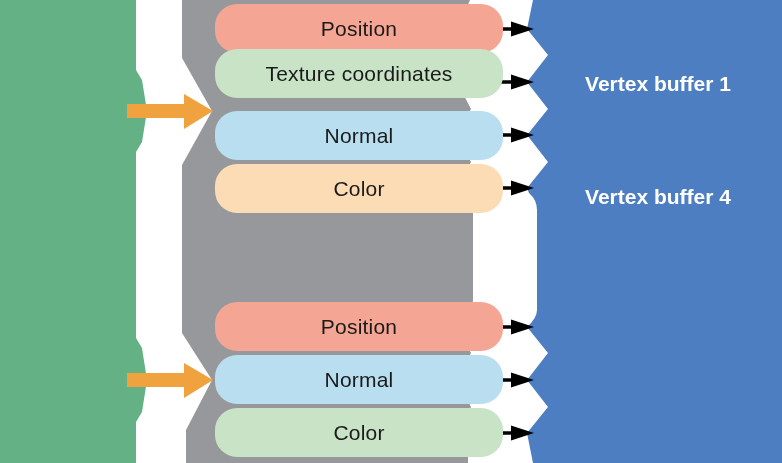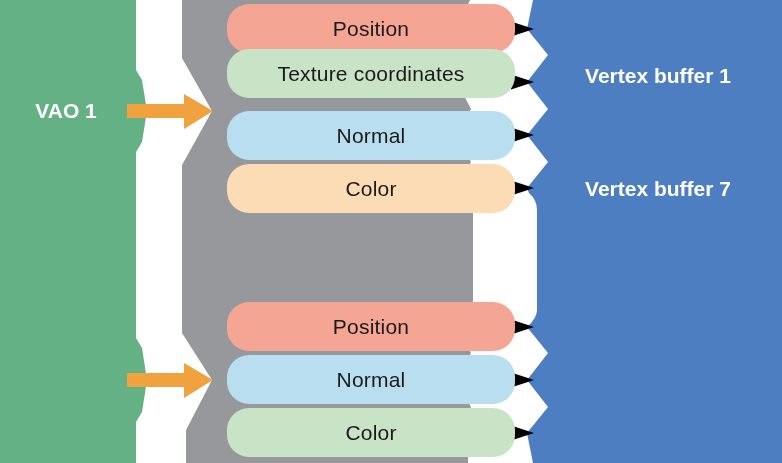--- a/index.html
+++ b/index.html
@@ -11,31 +11,30 @@
     background:#ffffff;
   }
   #panel-svg{position:absolute;left:0;top:0;width:782px;height:463px;}
   .attr-box{
     position:absolute;
     left:215px;width:288px;height:49px;
     border-radius:22px;
     display:flex;align-items:center;justify-content:center;
     font-size:21px;font-weight:400;
     letter-spacing:0.2px;
-    margin-left:12px;
   }
   .side-label{
     position:absolute;
     font-size:21px;font-weight:700;
     line-height:24px;
     text-align:center;
     white-space:nowrap;
   }
   .vao-label{left:0;width:132px;}
-  .buffer-label{left:540px;width:236px;}
+  .buffer-label{left:540px;width:236px;margin-top:8px;}
 </style>
 </head>
 <body>
 
 <div id="stage">
 
   <svg id="panel-svg" viewBox="0 0 782 463">
 
     <path d="M0,0 H136 V70 L142,80 L147,111 L142,142 L136,152 V338 L142,348 L147,380 L142,412 L136,422 V463 H0 Z" fill="#65B186"></path>
 
@@ -78,27 +77,26 @@
         <line x1="457" y1="380" x2="513" y2="380"></line>
           <polygon points="511,372.5 534,380 511,387.5" stroke="none"></polygon>
       </g>
       <g>
         <line x1="457" y1="433" x2="513" y2="433"></line>
           <polygon points="511,425.5 534,433 511,440.5" stroke="none"></polygon>
       </g>
     </g>
   </svg>
 
-  <div class="side-label vao-label" style="top: 99px; color: rgb(255, 255, 255);">VAO 1</div>
 
   <div class="attr-box" style="top: 4px; background: rgb(244, 165, 147); color: rgb(26, 26, 26);">Position</div>
   <div class="attr-box" style="top: 49px; background: rgb(200, 227, 198); color: rgb(26, 26, 26);">Texture coordinates</div>
   <div class="attr-box" style="top: 111px; background: rgb(185, 222, 239); color: rgb(26, 26, 26);">Normal</div>
   <div class="attr-box" style="top: 164px; background: rgb(252, 220, 180); color: rgb(26, 26, 26);">Color</div>
 
   <div class="attr-box" style="top: 302px; background: rgb(244, 165, 147); color: rgb(26, 26, 26);">Position</div>
   <div class="attr-box" style="top: 355px; background: rgb(185, 222, 239); color: rgb(26, 26, 26);">Normal</div>
   <div class="attr-box" style="top: 408px; background: rgb(201, 227, 199); color: rgb(26, 26, 26);">Color</div>
 
   <div class="side-label buffer-label" style="top: 64px; color: rgb(255, 255, 255);">Vertex buffer 1</div>
-  <div class="side-label buffer-label" style="top: 177px; color: rgb(255, 255, 255);">Vertex buffer 7</div>
+  <div class="side-label buffer-label" style="top: 177px; color: rgb(255, 255, 255);">Vertex buffer 4</div>
 
 </div>
 
 </body></html>

